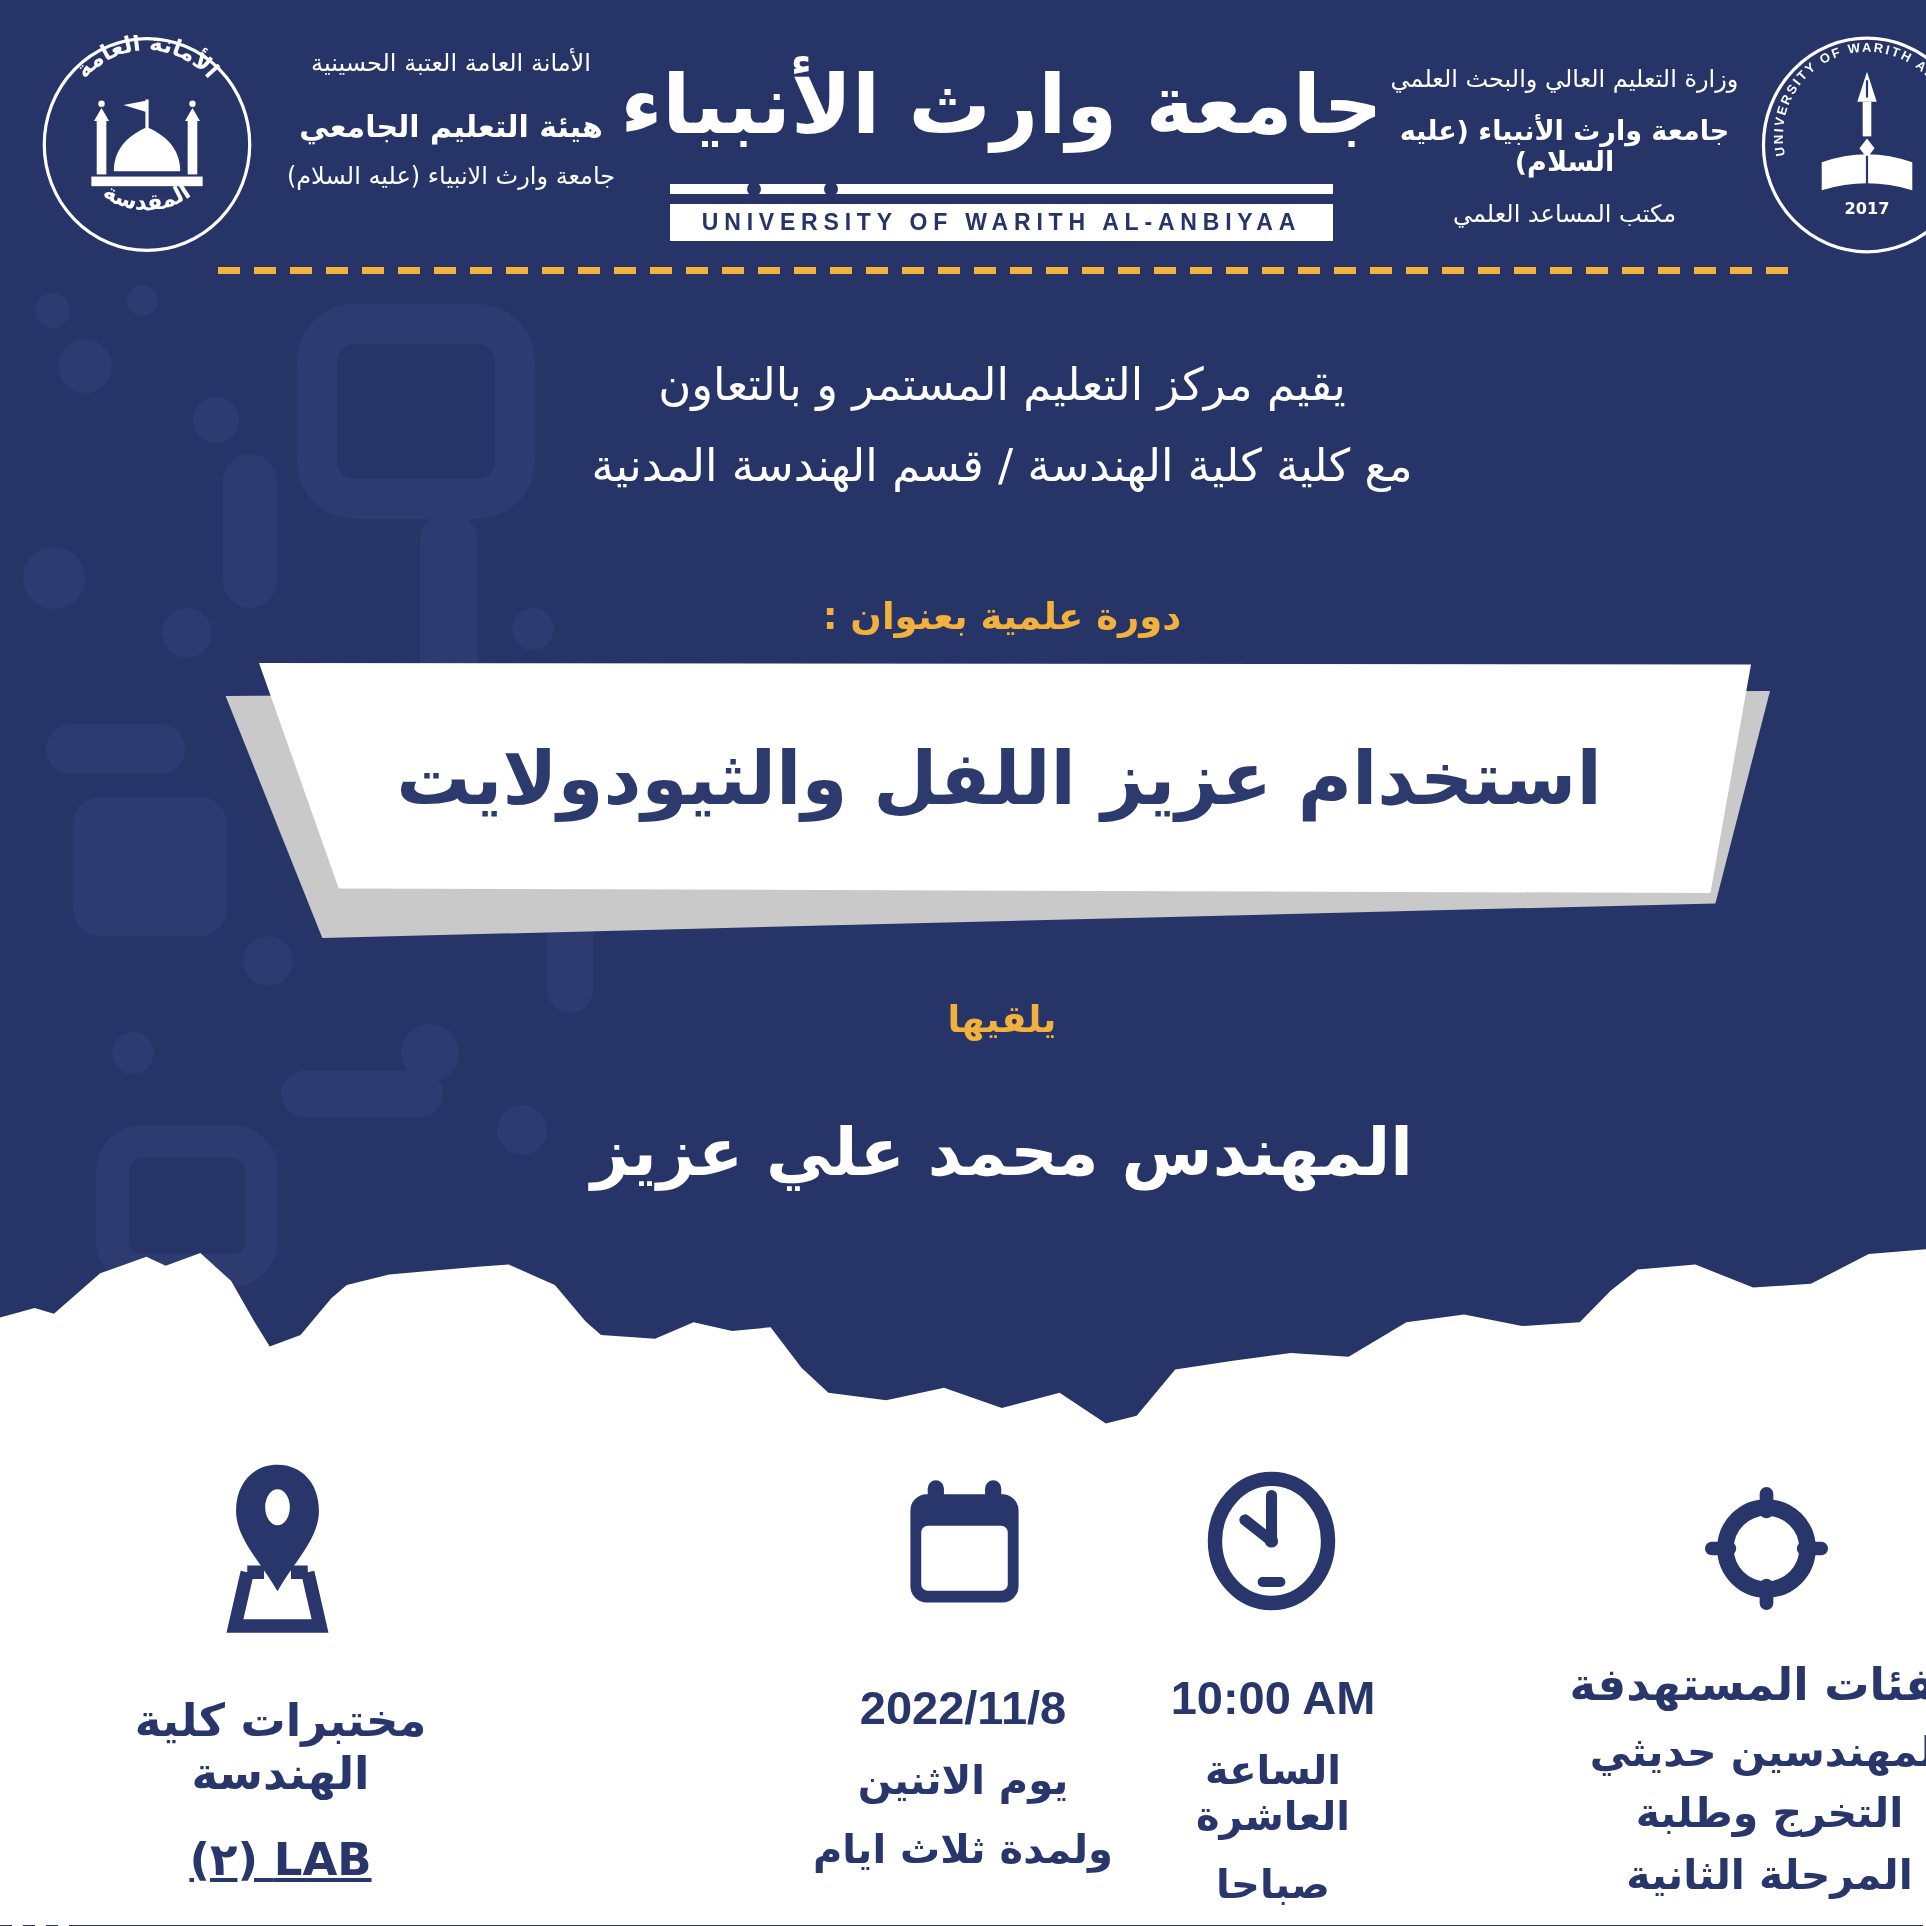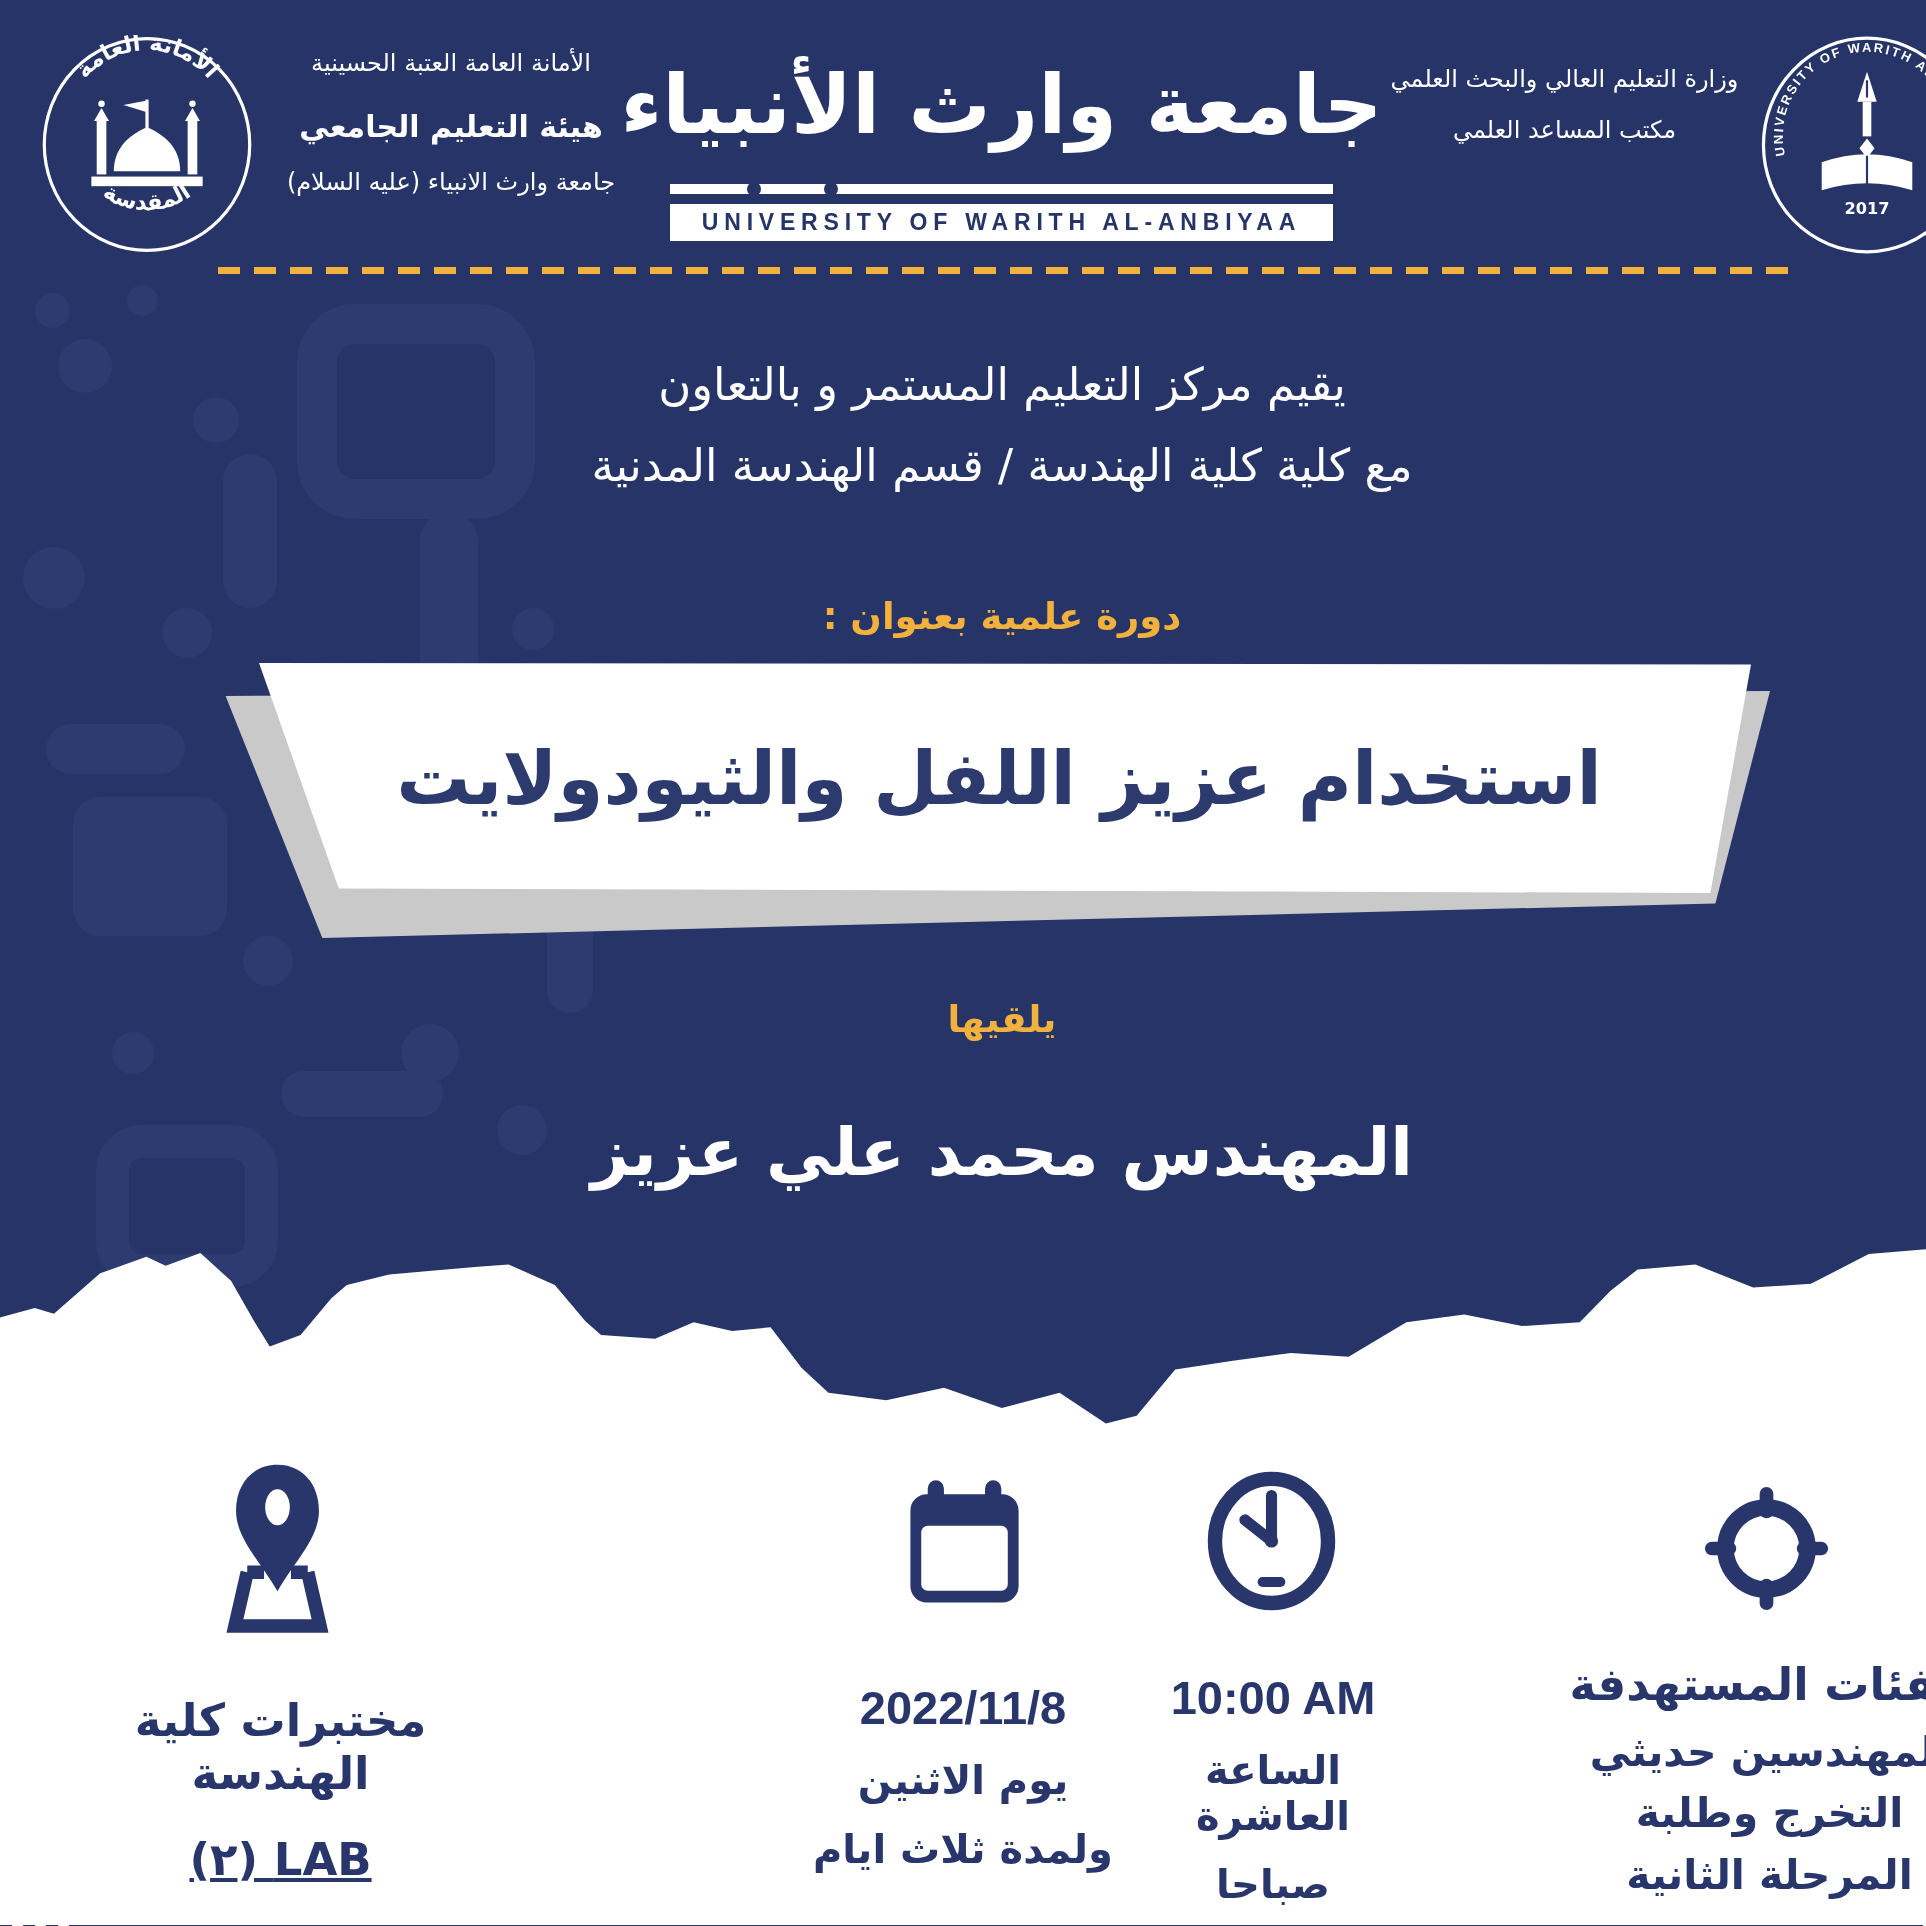--- a/index.html
+++ b/index.html
@@ -108,34 +108,35 @@
           <path d="M142.5,68 l-7,12 h14 z"></path>
           <circle cx="142.5" cy="64" r="3"></circle>
         <rect x="48" y="132" width="104" height="9"></rect>
       </g>
     </svg>
   </div>
 
   <div class="hdr-txt" style="left:262px;top:49px;width:378px;">
     <div class="l1">الأمانة العامة العتبة الحسينية</div>
     <div class="l2" style="margin-top:32px;">هيئة التعليم الجامعي</div>
-    <div class="l3" style="margin-top:24px;">جامعة وارث الانبياء (عليه السلام)</div>
+    <div class="l3" style="margin-top:18px;">جامعة وارث الانبياء (عليه السلام)</div>
   </div>
 
   <div class="clogo">
     <div class="callig">جامعة وارث الأنبياء</div>
     <div class="bar">
       <i style="left:77px;"></i>
         <i style="left:154px;"></i>
     </div>
     <div class="latin">UNIVERSITY OF WARITH AL-ANBIYAA</div>
   </div>
 
   <div class="hdr-txt" style="left:1364px;top:65px;width:401px;">
     <div class="l1">وزارة التعليم العالي والبحث العلمي</div>
+    <div class="l2" style="margin-top:21.6px;font-size:27px;">جامعة وارث الأنبياء (عليه السلام)</div>
     <div class="l3" style="margin-top:23px;">مكتب المساعد العلمي</div>
   </div>
 
   <div class="emblem" style="left:1759px;top:35px;">
     <svg width="216" height="220" viewBox="0 0 200 204">
       <ellipse cx="100" cy="102" rx="96" ry="99" fill="none" stroke="#fff" stroke-width="3"></ellipse>
       <defs>
           <path id="uarc" d="M 25,115 A 78,78 0 1 1 175,115"></path>
         </defs>
       <text fill="#fff" font-size="12" font-weight="bold" letter-spacing="2" font-family="Liberation Sans,sans-serif">

